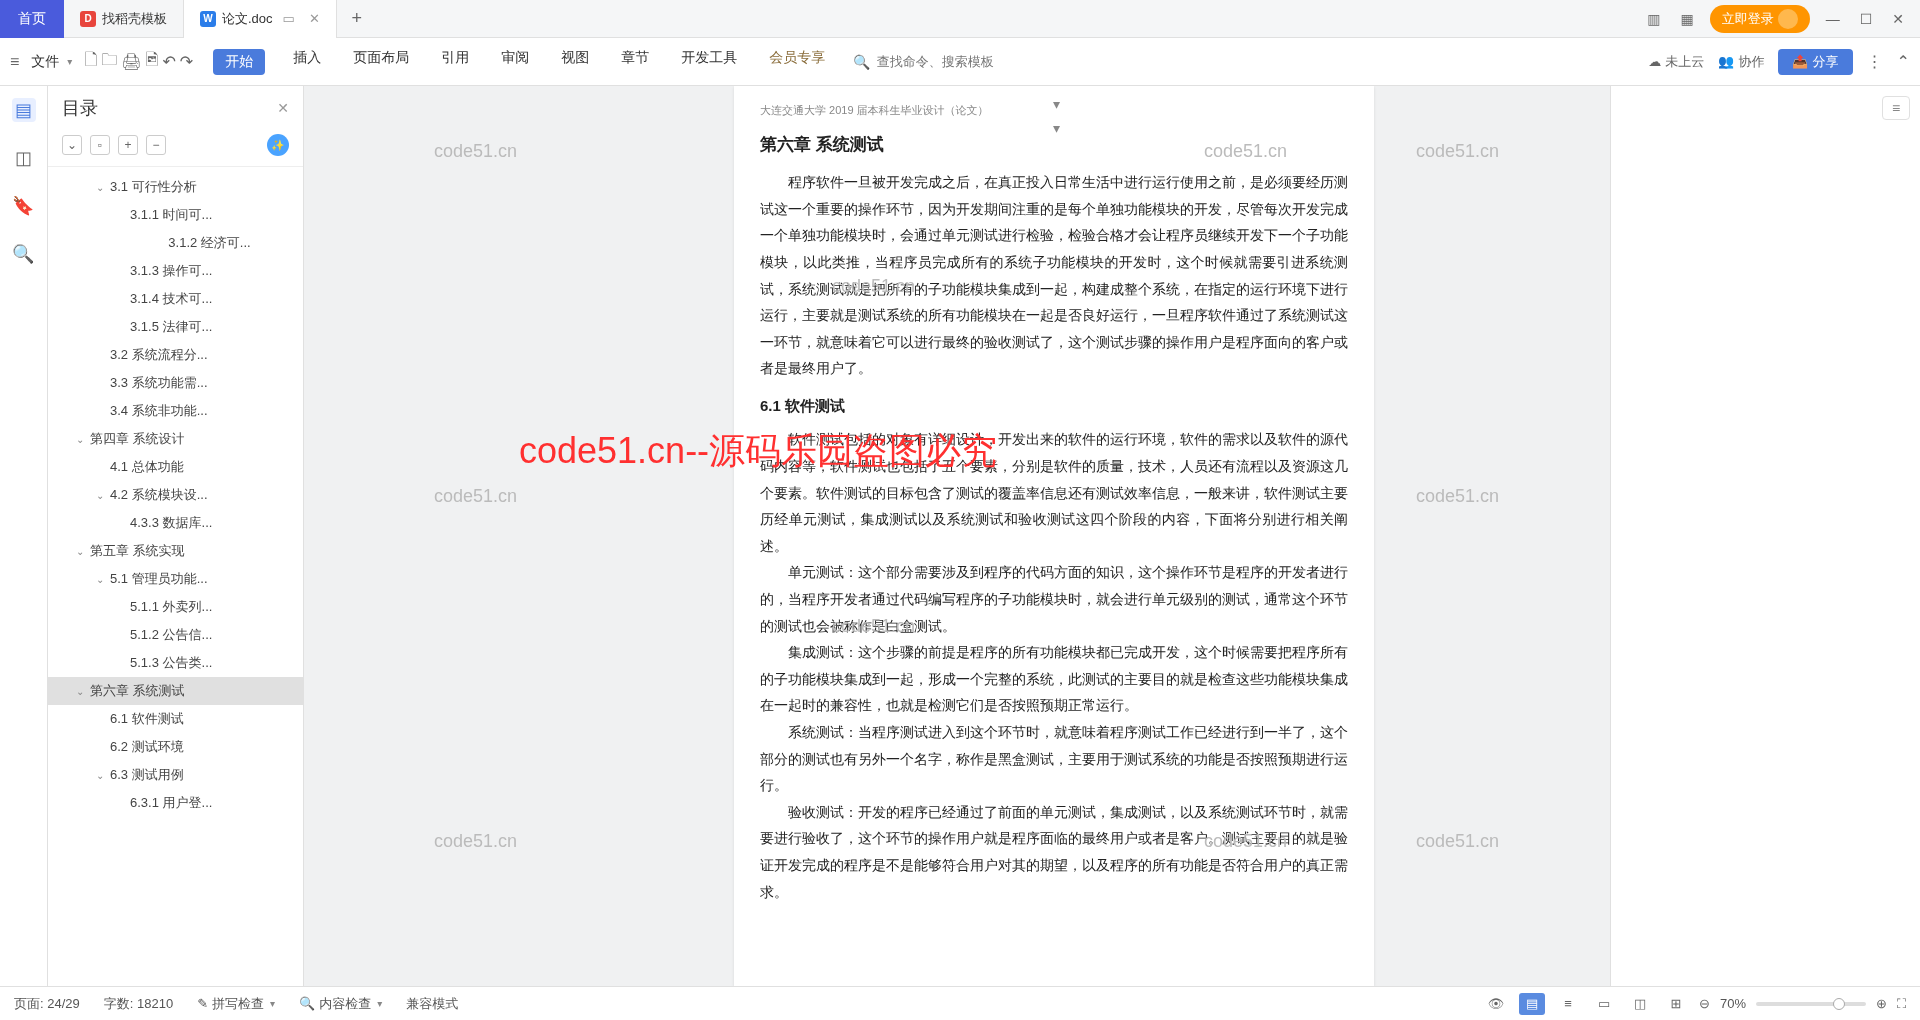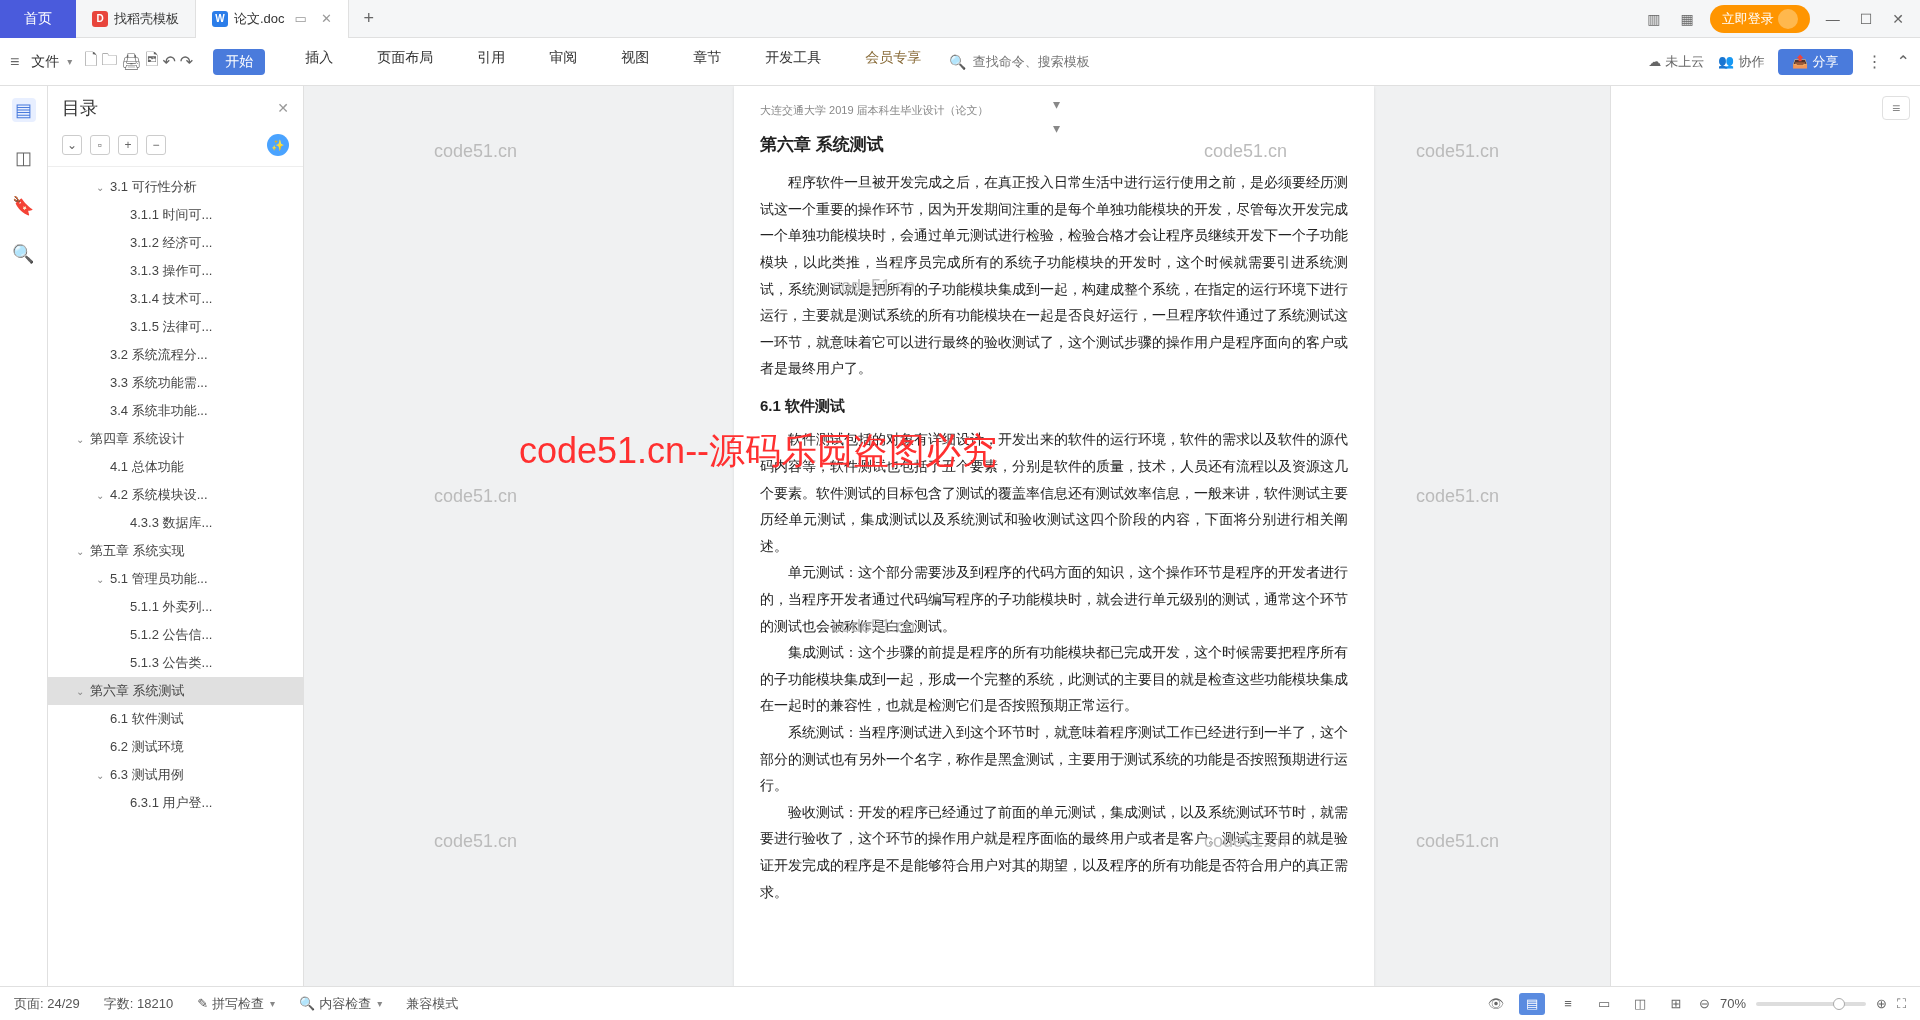--- a/index.html
+++ b/index.html
@@ -1,33 +1,33 @@
 <!DOCTYPE html>
 <html><head>
 <meta charset="utf-8">
 <style>
 *{margin:0;padding:0;box-sizing:border-box;font-family:"Microsoft YaHei","PingFang SC",sans-serif}
 body{width:1920px;height:1020px;background:#fff;overflow:hidden;font-size:14px;color:#333}
 .titlebar{height:38px;background:#f5f6f7;display:flex;align-items:center;border-bottom:1px solid #e0e0e0}
-.tb-home{width:76px;height:38px;background:#4a5bdc;color:#fff;display:flex;align-items:center;justify-content:center;font-size:14px}
+.tb-home{width:64px;height:38px;background:#4a5bdc;color:#fff;display:flex;align-items:center;justify-content:center;font-size:14px}
 .tb-tab{height:38px;padding:0 16px;display:flex;align-items:center;gap:6px;border-right:1px solid #e0e0e0;cursor:pointer;font-size:13px}
 .tb-tab.active{background:#fff}
 .tb-icon-red{width:16px;height:16px;background:#e8453c;border-radius:3px;display:flex;align-items:center;justify-content:center;color:#fff;font-size:10px;font-weight:bold}
 .tb-icon-blue{width:16px;height:16px;background:#2b7de9;border-radius:3px;display:flex;align-items:center;justify-content:center;color:#fff;font-size:10px;font-weight:bold}
 .tb-close{color:#999;margin-left:8px}
 .tb-presence{color:#999;margin-left:4px}
 .tb-plus{width:40px;display:flex;align-items:center;justify-content:center;color:#666;font-size:18px}
 .tb-right{margin-left:auto;display:flex;align-items:center;gap:12px;padding-right:12px}
 .tb-login{background:#ff9500;color:#fff;padding:4px 12px;border-radius:14px;font-size:13px;display:flex;align-items:center;gap:4px}
 .tb-avatar{width:20px;height:20px;background:#ffb84d;border-radius:50%}
 .win-ctrl{color:#666;font-size:14px;padding:0 4px}
 .ribbon{height:48px;background:#fff;border-bottom:1px solid #e0e0e0;display:flex;align-items:center;padding:0 10px;gap:4px}
 .rb-menu{display:flex;align-items:center;gap:6px;padding:0 8px;cursor:pointer}
 .rb-ico{color:#666;font-size:16px}
-.rb-tabs{display:flex;gap:36px;margin-left:16px}
+.rb-tabs{display:flex;gap:24px;margin-left:16px}
 .rb-tab{cursor:pointer;font-size:14px;color:#333;padding:0 4px}
 .rb-tab.active{background:#4a7bdc;color:#fff;padding:4px 12px;border-radius:4px}
 .rb-vip{color:#8a6d3b}
 .rb-search{margin-left:20px;display:flex;align-items:center;gap:6px;color:#999;flex:1}
 .rb-search input{border:none;outline:none;font-size:13px;width:180px}
 .rb-right{display:flex;align-items:center;gap:14px;margin-left:auto}
 .rb-cloud{display:flex;align-items:center;gap:4px;color:#666;font-size:13px}
 .rb-share{background:#4a7bdc;color:#fff;padding:4px 14px;border-radius:4px;font-size:13px;display:flex;align-items:center;gap:4px}
 .main{display:flex;height:calc(100% - 38px - 48px - 34px)}
 .toolcol{width:48px;background:#fff;border-right:1px solid #e0e0e0;display:flex;flex-direction:column;align-items:center;padding-top:12px;gap:24px}
@@ -161,21 +161,21 @@
     </div>
     <div class="sb-tree" id="tree">
         <div class="tree-item" style="padding-left: 48px;">
           <span class="tree-chevron">⌄</span>
           <span>3.1 可行性分析</span>
         </div>
         <div class="tree-item" style="padding-left: 68px;">
           <span class="tree-chevron"></span>
           <span>3.1.1 时间可...</span>
         </div>
-        <div class="tree-item" style="padding-left: 68px;">
+        <div class="tree-item" style="padding-left: 68px; justify-content: center;">
           <span class="tree-chevron"></span>
           <span>3.1.2 经济可...</span>
         </div>
         <div class="tree-item" style="padding-left: 68px;">
           <span class="tree-chevron"></span>
           <span>3.1.3 操作可...</span>
         </div>
         <div class="tree-item" style="padding-left: 68px;">
           <span class="tree-chevron"></span>
           <span>3.1.4 技术可...</span>

